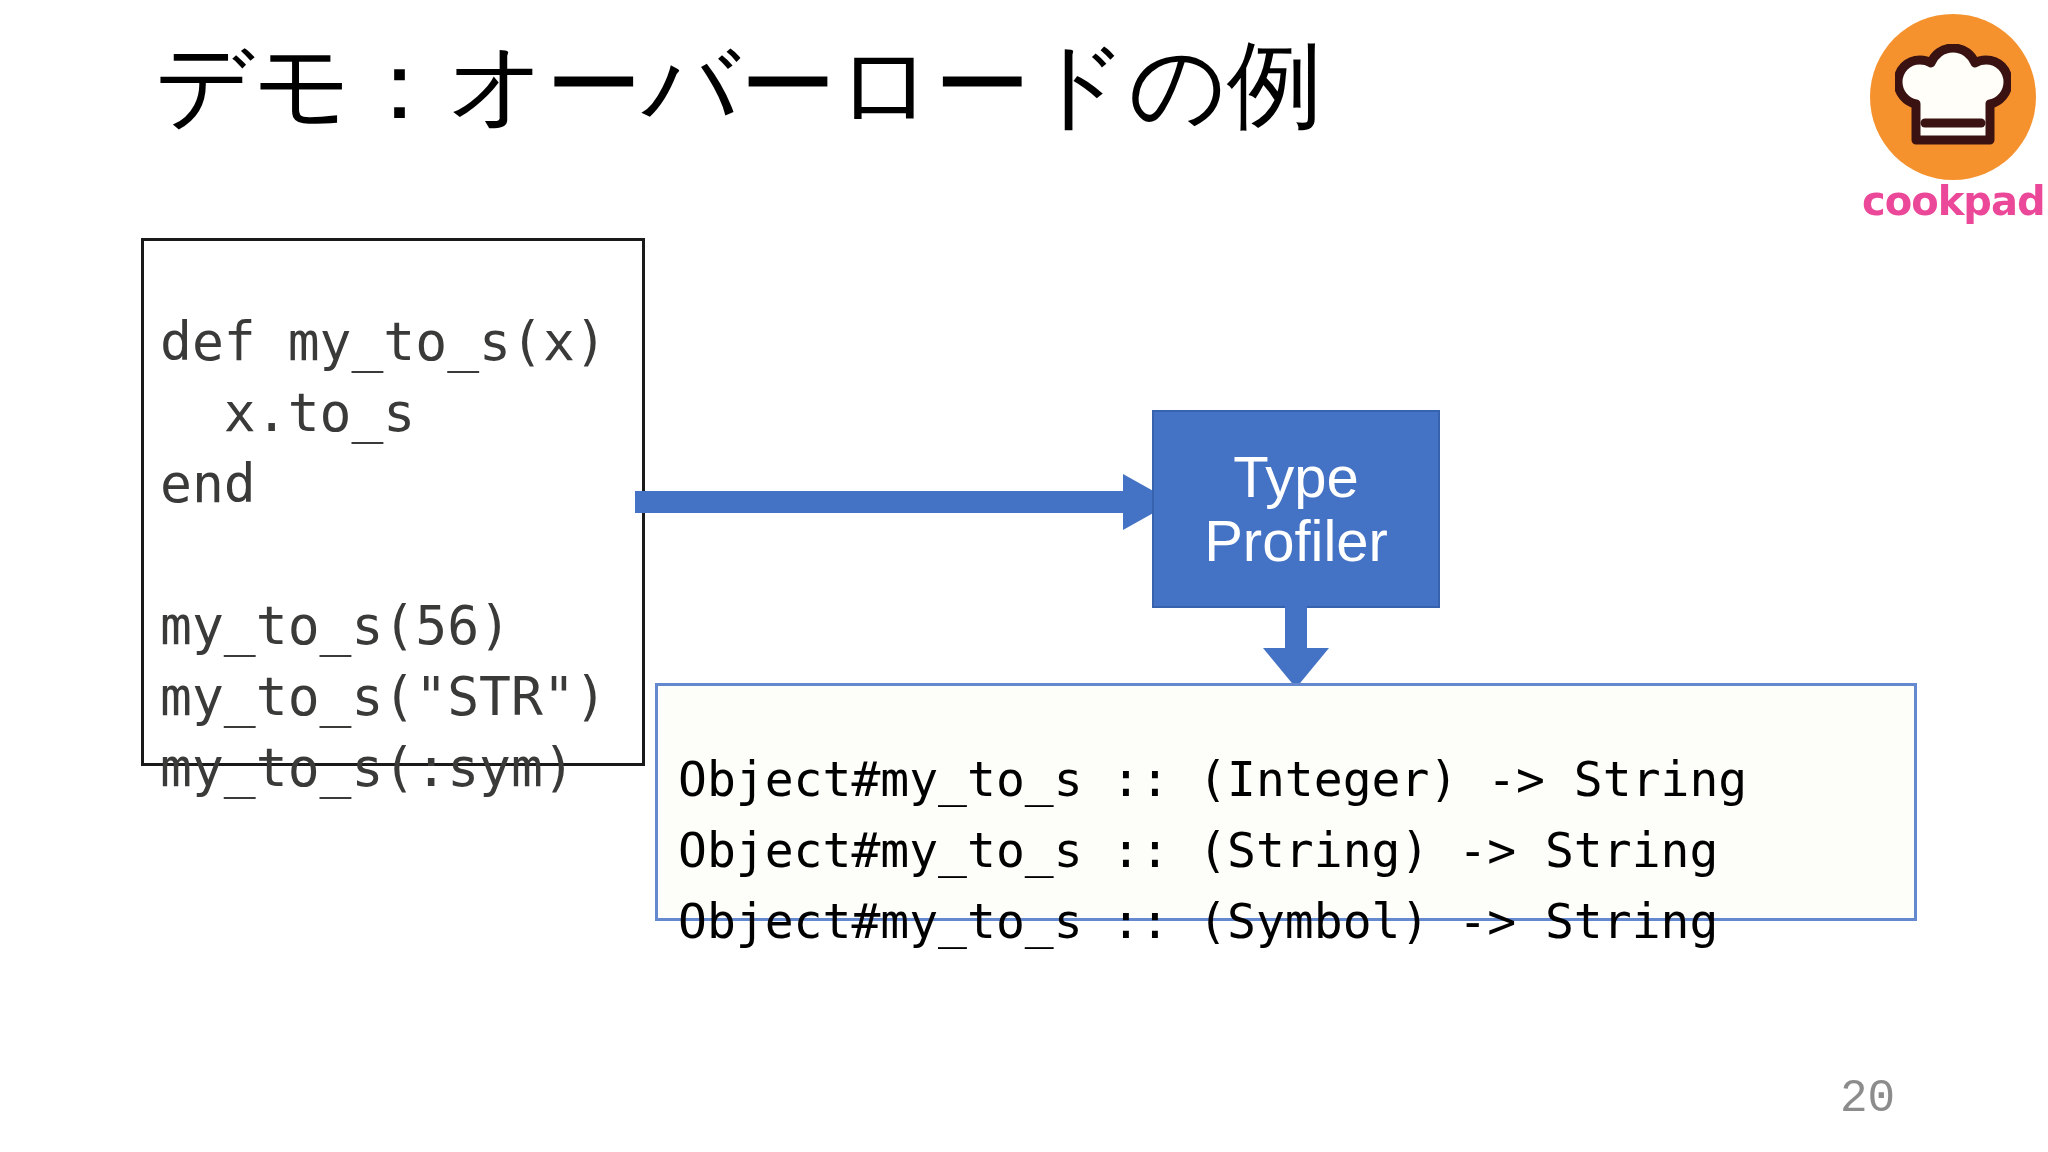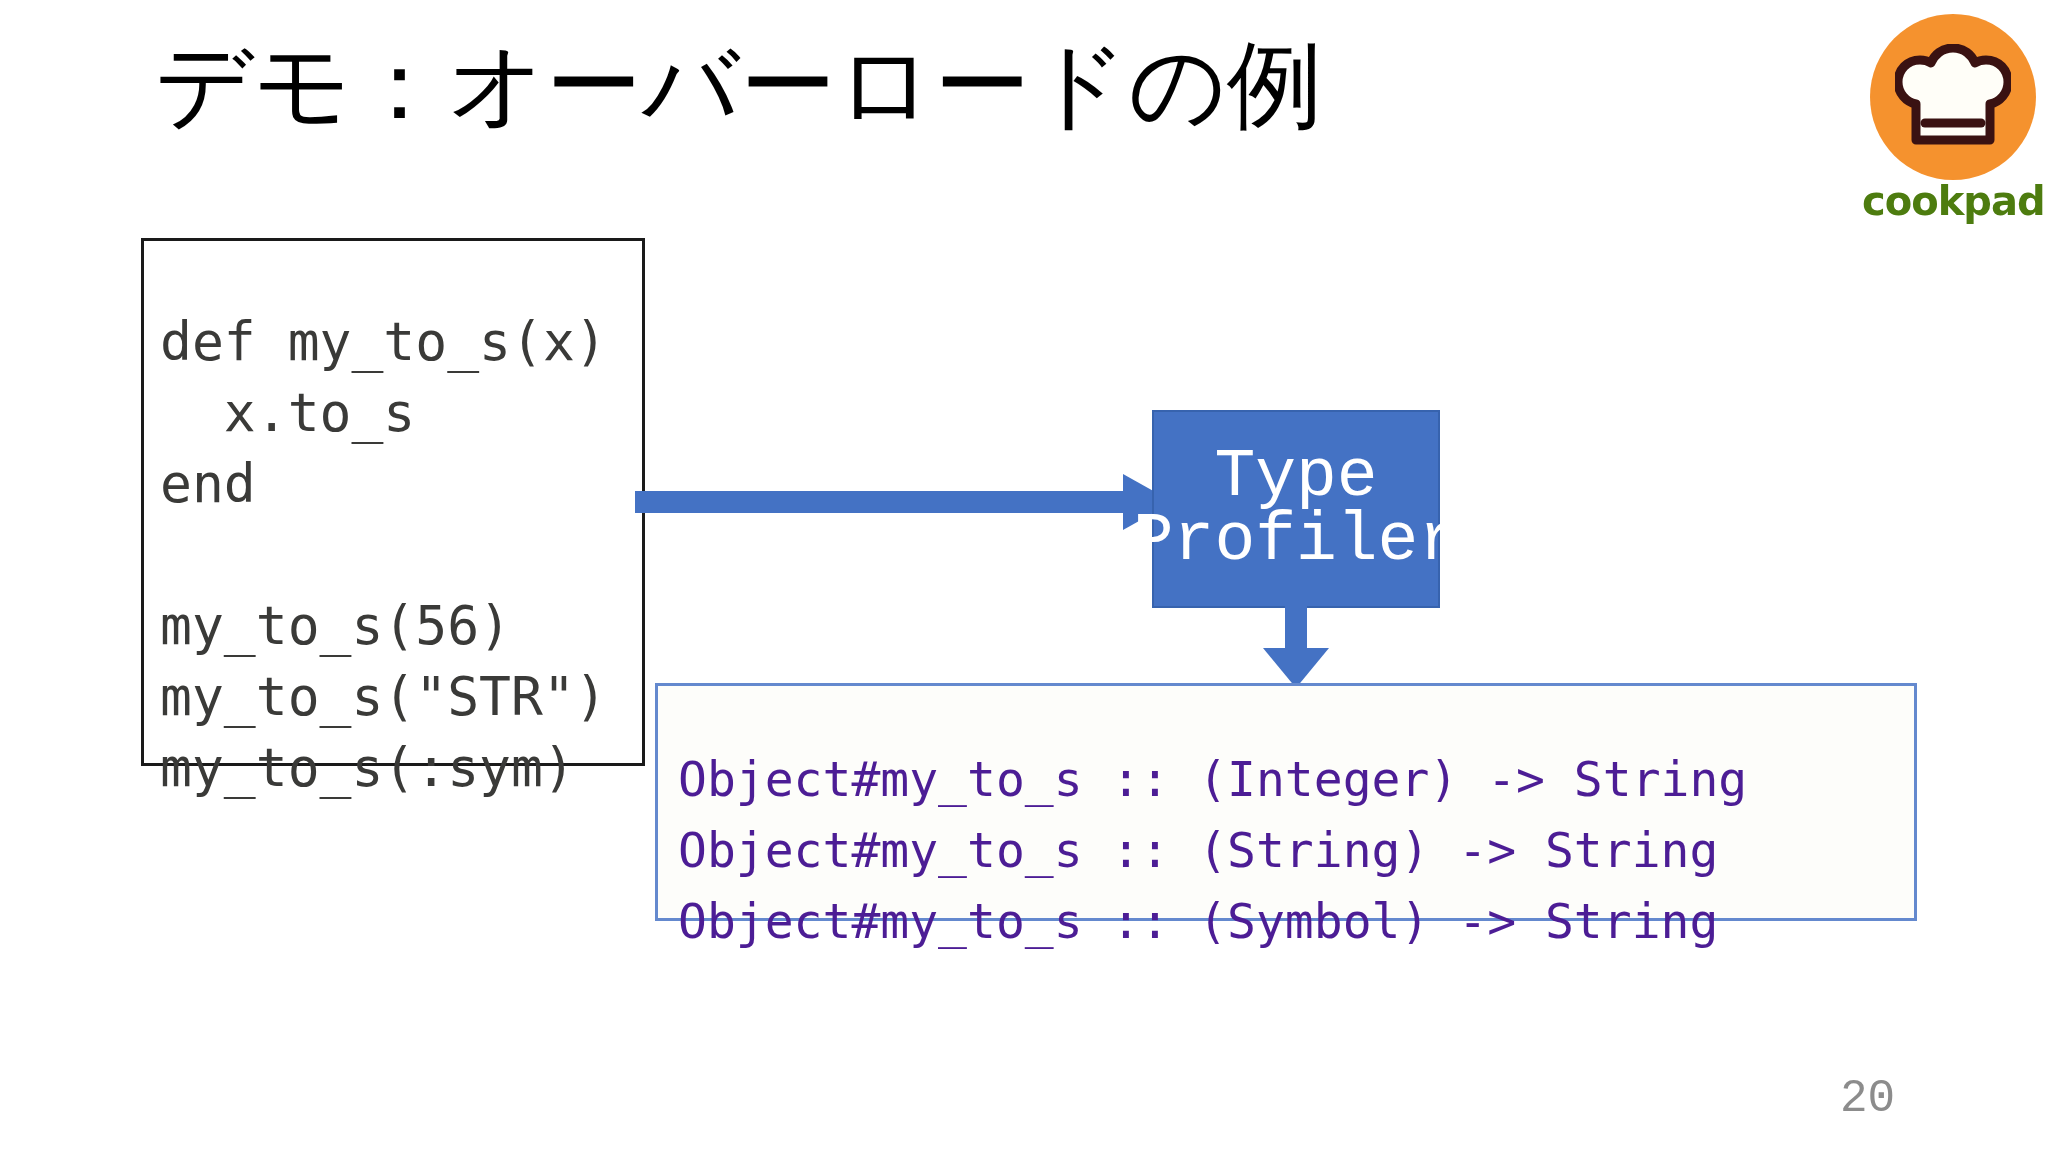--- a/index.html
+++ b/index.html
@@ -57,21 +57,21 @@
   }
   #logo-wordmark {
     position: absolute;
     left: 0px;
     top: 164px;
     width: 180px;
     text-align: center;
     font-family: "DejaVu Sans", sans-serif;
     font-size: 40px;
     font-weight: 700;
-    color: #4d7c0f;
+    color: #ec4899;
     letter-spacing: -1px;
   }
 
   
   #code-box {
     position: absolute;
     left: 141px;
     top: 238px;
     width: 504px;
     height: 528px;
@@ -127,22 +127,22 @@
     height: 198px;
     background: #4472C4;
     border: 2px solid #3763AE;
     box-sizing: border-box;
     display: flex;
     align-items: center;
     justify-content: center;
   }
   #type-profiler-label {
     color: #ffffff;
-    font-family: Liberation Mono, monospace;
-    font-size: 68px;
+    font-family: Liberation Sans, sans-serif;
+    font-size: 58px;
     line-height: 64px;
     text-align: center;
     white-space: pre-line;
     font-weight: 400;
   }
 
   
   #arrow-down {
     position: absolute;
     left: 1263px;
@@ -180,21 +180,21 @@
     background: #FDFDFA;
     box-sizing: border-box;
   }
   #output-text {
     position: absolute;
     left: 20px;
     top: 10px;
     font-family: "DejaVu Sans Mono", monospace;
     font-size: 48px;
     line-height: 71px;
-    color: #4c1d95;
+    color: #000000;
     white-space: pre;
     letter-spacing: 0px;
   }
 
   
   #page-number {
     position: absolute;
     left: 1840px;
     top: 1073px;
     width: 90px;

